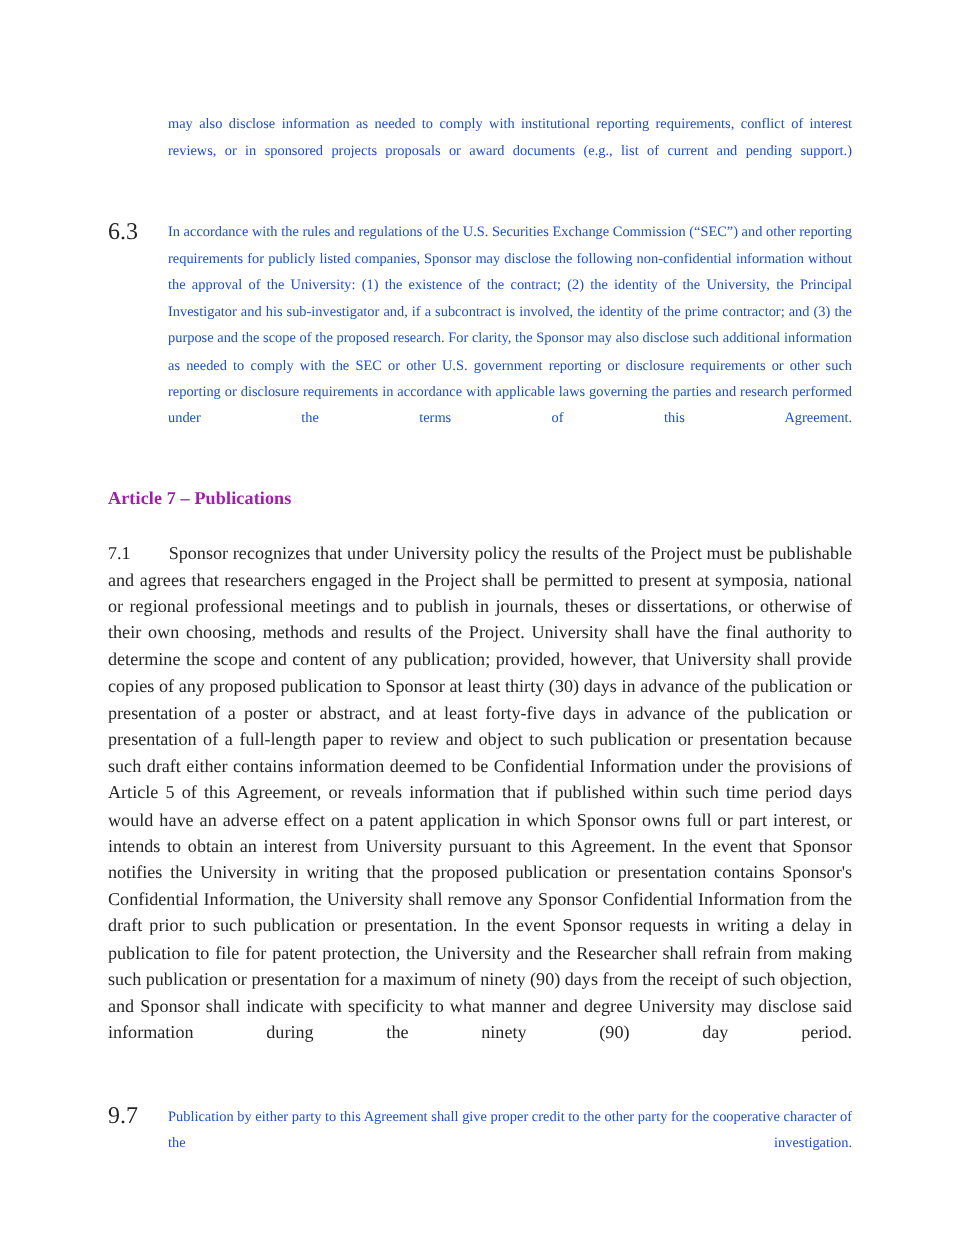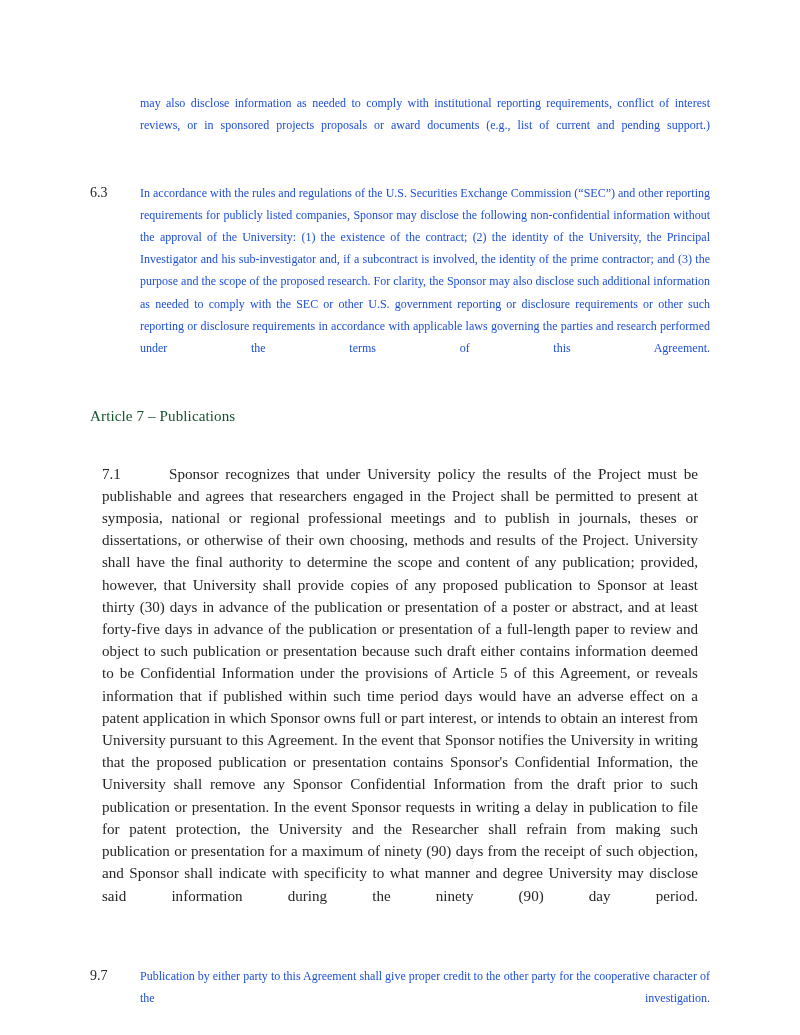--- a/index.html
+++ b/index.html
@@ -31,21 +31,21 @@
     position: relative;
     padding-left: 50px;
     margin: 0;
   }
   .clause > .clause-num {
     position: absolute;
     left: 0;
     top: 0;
     width: 46px;
     text-align: left;
-    font-size: 14px;
+    font-size: 20px;
     line-height: 22.2px;
     color: #252525;
   }
   .clause > .clause-body {
     text-align: justify;
     text-justify: inter-word;
     font-size: 12px;
     line-height: 22.2px;
     color: #1d4ed8;
   }
@@ -58,38 +58,38 @@
     width: 100%;
   }
 
   
   .continuation {
     padding-left: 50px;
   }
 
   
   .block-clause {
-    margin: 12px;
+    margin: 0;
   }
   .block-clause .block-body {
     text-align: justify;
     text-justify: inter-word;
     font-size: 15.1px;
     line-height: 22.2px;
     color: #252525;
   }
   .block-clause .inline-num {
     white-space: pre;
   }
 
   .heading {
-    font-weight: normal;
+    font-weight: bold;
     font-size: 15.1px;
     line-height: 22.2px;
-    color: #14532d;
+    color: #a21caf;
     margin: 0;
     letter-spacing: 0.1px;
   }
   .gap-md { height: 23px; }
   .gap-lg { height: 24px; }
 </style>
 </head>
 <body>
 
 <div class="page">

